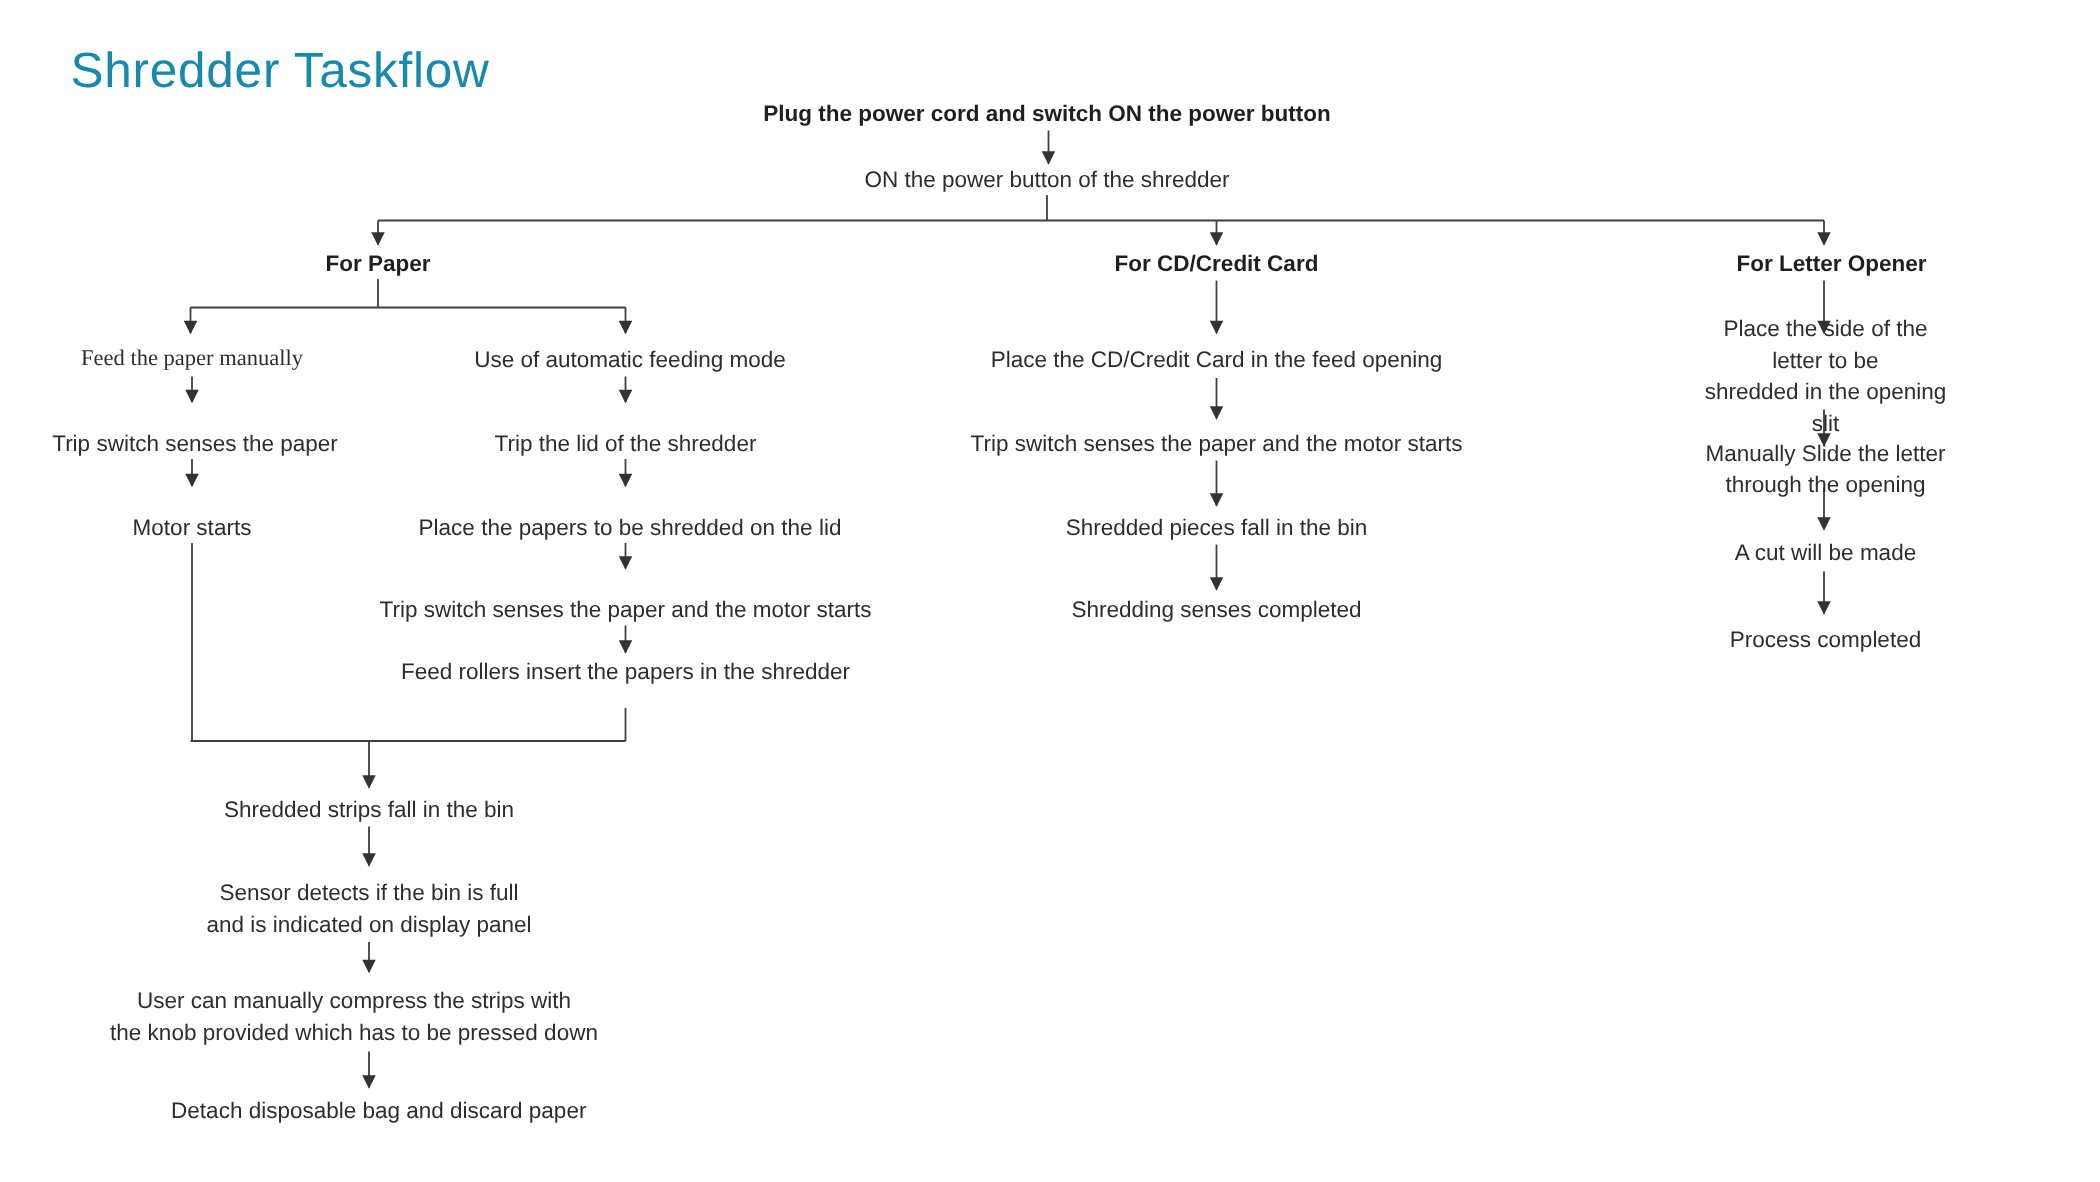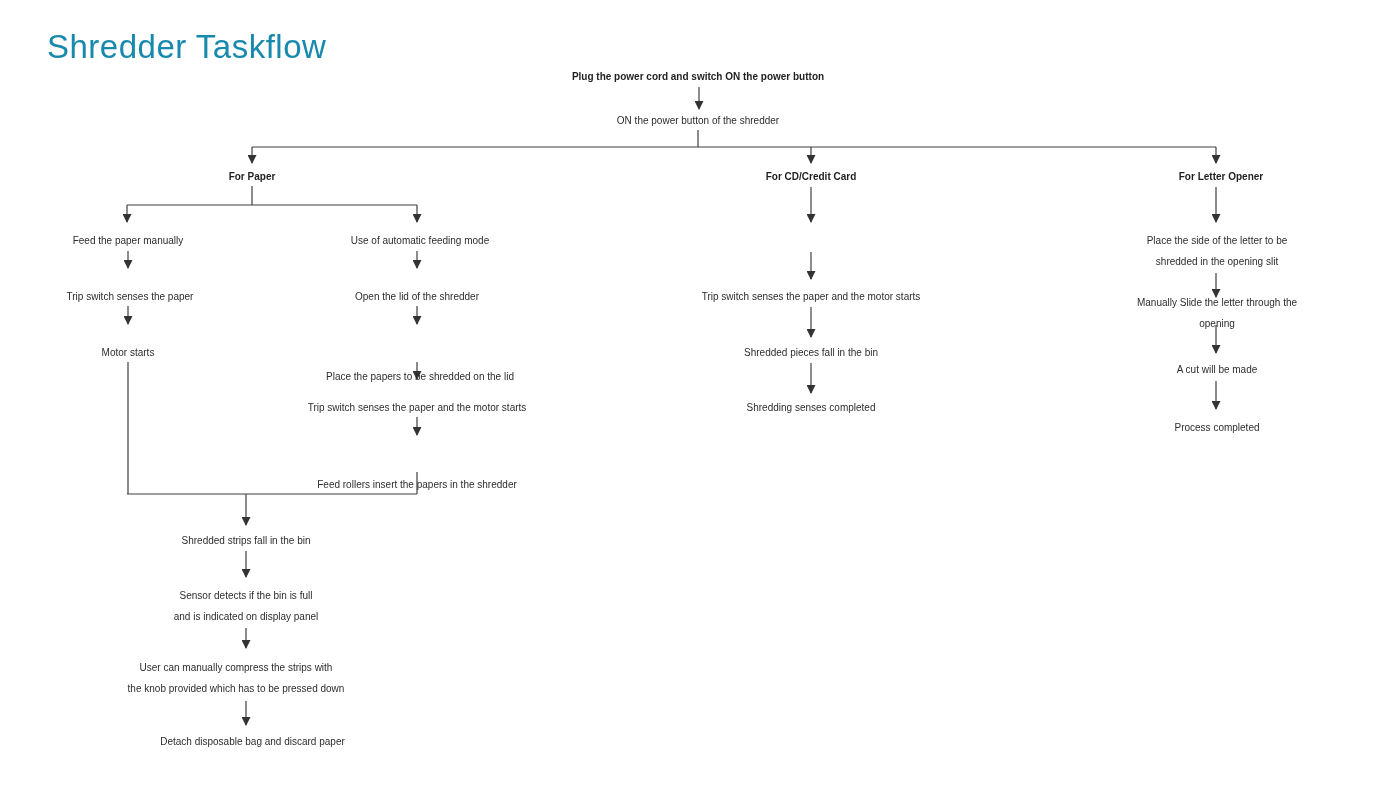--- a/index.html
+++ b/index.html
@@ -22,21 +22,21 @@
     margin: 0;
     font-size: 33px;
     font-weight: 400;
     letter-spacing: 0.5px;
     color: #1789ad;
     font-family: "Liberation Sans", sans-serif;
   }
   .node {
     position: absolute;
     transform: translate(-50%, -50%);
-    font-size: 10px;
+    font-size: 15px;
     line-height: 21px;
     color: #2d2d2d;
     text-align: center;
     white-space: pre-line;
   }
   .node.bold {
     font-weight: 700;
     color: #1f1f1f;
   }
   svg.connectors {
@@ -112,37 +112,38 @@
     </g>
   </svg>
 
   <div class="node bold" style="left:698px; top:76px;">Plug the power cord and switch ON the power button</div>
   <div class="node" style="left:698px; top:120px;">ON the power button of the shredder</div>
 
   <div class="node bold" style="left:252px;  top:176px;">For Paper</div>
   <div class="node bold" style="left:811px;  top:176px;">For CD/Credit Card</div>
   <div class="node bold" style="left:1216px; top:176px;padding-left:10px;">For Letter Opener</div>
 
-  <div class="node" style="left:128px; top:240px;">Feed the paper manually</div>
+  <div class="node" style="left:128px; top:240px;font-family:Liberation Serif, serif;">Feed the paper manually</div>
   <div class="node" style="left:130px; top:296px;">Trip switch senses the paper</div>
   <div class="node" style="left:128px; top:352px;">Motor starts</div>
 
   <div class="node" style="left:420px; top:240px;">Use of automatic feeding mode</div>
-  <div class="node" style="left:417px; top:296px;">Open the lid of the shredder</div>
-  <div class="node" style="left:420px; top:352px;margin-top:24px;">Place the papers to be shredded on the lid</div>
+  <div class="node" style="left:417px; top:296px;">Trip the lid of the shredder</div>
+  <div class="node" style="left:420px; top:352px;">Place the papers to be shredded on the lid</div>
   <div class="node" style="left:417px; top:407px;">Trip switch senses the paper and the motor starts</div>
-  <div class="node" style="left:417px; top:484px;">Feed rollers insert the papers in the shredder</div>
+  <div class="node" style="left:417px; top:448px;">Feed rollers insert the papers in the shredder</div>
 
   <div class="node" style="left:246px; top:540px;">Shredded strips fall in the bin</div>
   <div class="node" style="left:246px; top:606px;">Sensor detects if the bin is full
 and is indicated on display panel</div>
   <div class="node" style="left:236px; top:678px;">User can manually compress the strips with
 the knob provided which has to be pressed down</div>
   <div class="node" style="left:246px; top:741px;padding-left:13px;">Detach disposable bag and discard paper</div>
 
+  <div class="node" style="left:811px; top:240px;">Place the CD/Credit Card in the feed opening</div>
   <div class="node" style="left:811px; top:296px;">Trip switch senses the paper and the motor starts</div>
   <div class="node" style="left:811px; top:352px;">Shredded pieces fall in the bin</div>
   <div class="node" style="left:811px; top:407px;">Shredding senses completed</div>
 
   <div class="node" style="left:1217px; top:251px;">Place the side of the letter to be
 shredded in the opening slit</div>
   <div class="node" style="left:1217px; top:313px;">Manually Slide the letter through the opening</div>
   <div class="node" style="left:1217px; top:369px;">A cut will be made</div>
   <div class="node" style="left:1217px; top:427px;">Process completed</div>
 

